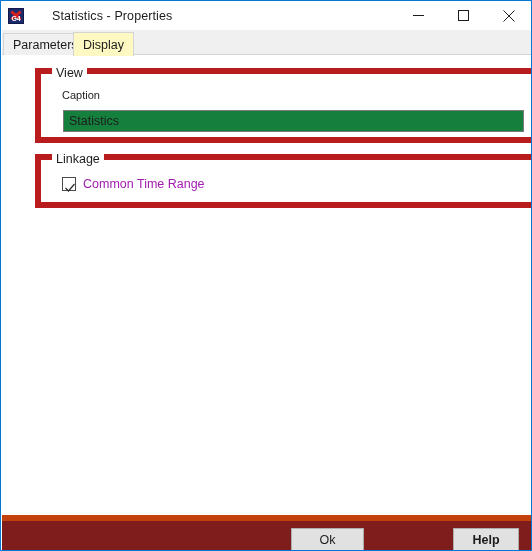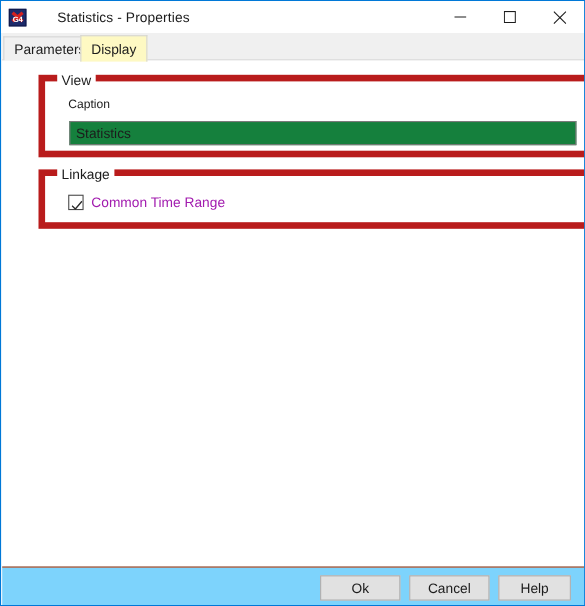--- a/index.html
+++ b/index.html
@@ -206,42 +206,42 @@
     white-space: nowrap;
   }
 
   
   .footer {
     position: absolute;
     left: 1px;
     top: 514px;
     width: 529px;
     height: 36px;
-    background: #7dd3fc;
-    border-top: 1px solid #c2410c;
+    background: #7f1d1d;
+    border-top: 6px solid #c2410c;
     box-sizing: border-box;
   }
   .dlg-btn {
     position: absolute;
     top: 7px;
     height: 23px;
     box-sizing: border-box;
     background: #e1e1e1;
     border: 1px solid #adadad;
     font-family: "Liberation Sans", sans-serif;
     font-size: 12.5px;
     color: #1c1c1c;
     display: flex;
     align-items: center;
     justify-content: center;
     padding: 0;
   }
   #btn-ok     { left: 289px; width: 73px; }
   #btn-cancel { left: 370px; width: 73px; }
-  #btn-help   { left: 451px; width: 66px; }
+  #btn-help   { left: 451px; width: 66px; font-weight: bold; }
 </style>
 </head>
 <body>
 
 <div class="window">
 
   <div class="titlebar">
     <div class="title-icon">
       <div class="x1"></div>
       <div class="x2"></div>
@@ -297,17 +297,16 @@
           </span>
         </span>
         <span class="check-label">Common Time Range</span>
       </div>
     </div>
 
   </div>
 
   <div class="footer">
     <button class="dlg-btn" id="btn-ok">Ok</button>
-    <button class="dlg-btn" id="btn-cancel">Cancel</button>
     <button class="dlg-btn" id="btn-help">Help</button>
   </div>
 
 </div>
 
 </body></html>

